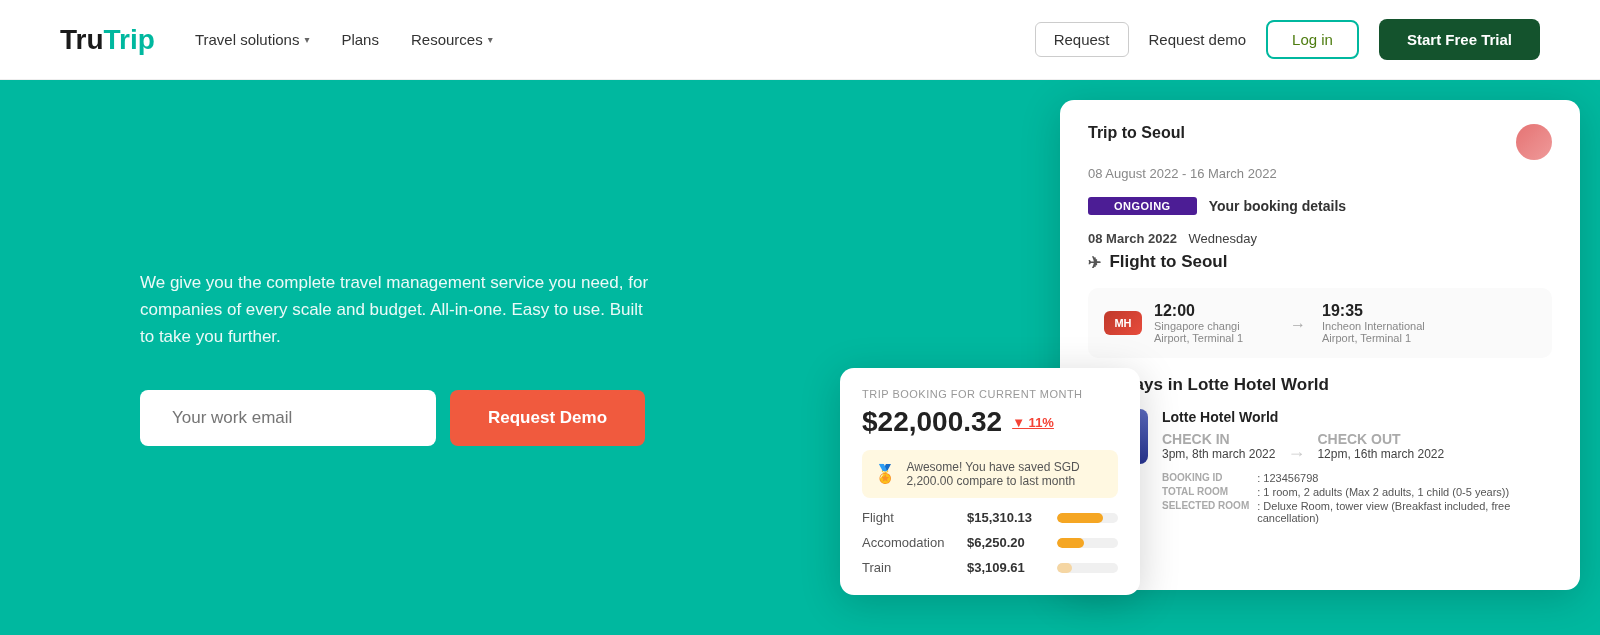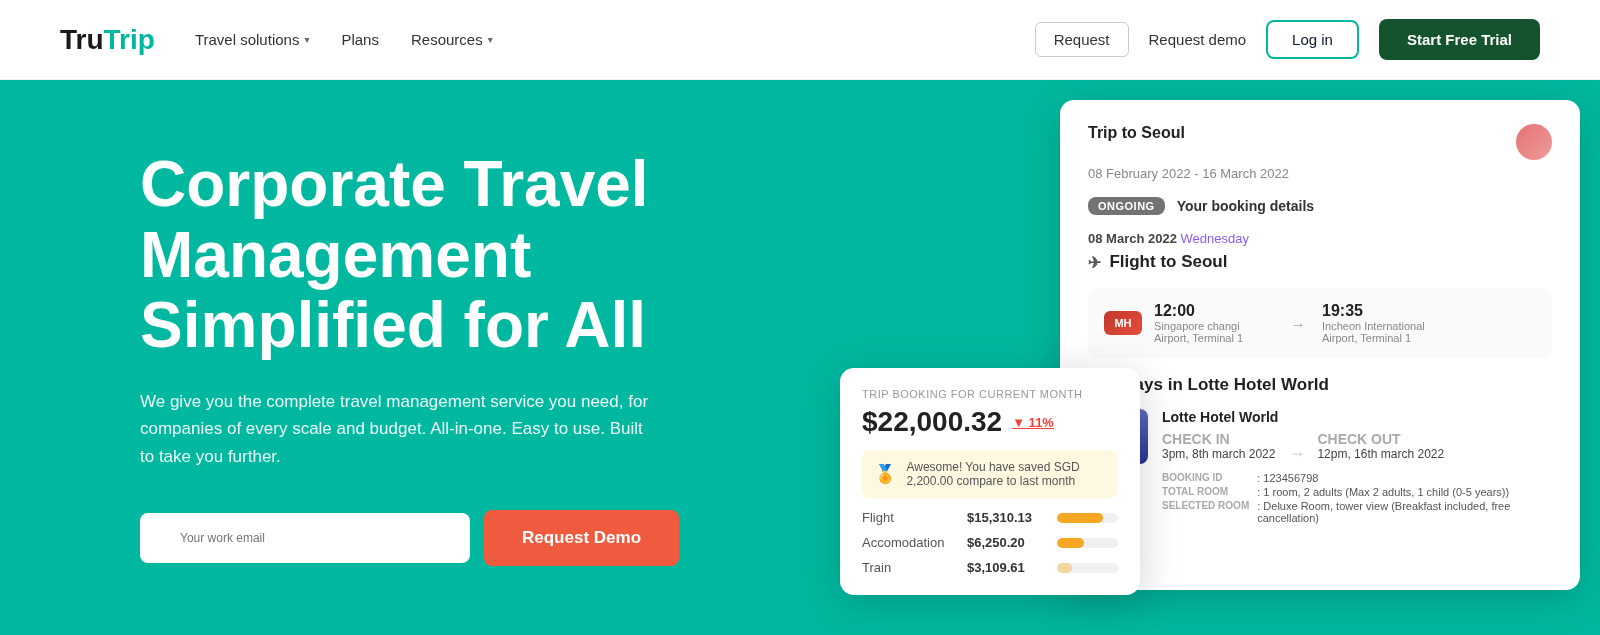--- a/index.html
+++ b/index.html
@@ -43,21 +43,21 @@
       background: #fff;
     }
     .request-demo-link {
       font-size: 15px;
       color: #333;
       text-decoration: none;
       cursor: pointer;
     }
     .login-btn {
       border: 2px solid #00b89f;
-      color: #0f172a;
+      color: #4d7c0f;
       background: #fff;
       border-radius: 8px;
       padding: 9px 24px;
       font-size: 15px;
       cursor: pointer;
       font-weight: 500;
     }
     .trial-btn {
       background: #14532d;
       color: #fff;
@@ -100,24 +100,24 @@
     }
     .hero-form {
       display: flex;
       gap: 14px;
       align-items: center;
     }
     .hero-email-input {
       background: #fff;
       border: none;
       border-radius: 8px;
-      padding: 18px 40px;
-      font-size: 12px;
+      padding: 18px 32px;
+      font-size: 17px;
       color: #999;
-      width: 330px;
+      width: 296px;
       outline: none;
     }
     .hero-cta-btn {
       background: #f05a3e;
       color: #fff;
       border: none;
       border-radius: 8px;
       padding: 18px 38px;
       font-size: 17px;
       font-weight: 700;
@@ -157,31 +157,31 @@
       margin-bottom: 6px;
     }
     .trip-title { font-size: 16px; font-weight: 700; color: #222; }
     .avatar-circle {
       width: 36px; height: 36px; border-radius: 50%;
       background: linear-gradient(135deg, #e57373, #ef9a9a);
     }
     .trip-dates { font-size: 13px; color: #888; margin-bottom: 16px; }
     .booking-header { display: flex; align-items: center; gap: 12px; margin-bottom: 16px; }
     .ongoing-badge {
-      background: #737373;
+      background: #4c1d95;
       color: #fff;
       font-size: 11px;
       font-weight: 700;
-      padding: 3px 10px;
-      border-radius: 8px;
+      padding: 3px 26px;
+      border-radius: 3px;
       letter-spacing: 0.5px;
     }
     .booking-details-label { font-size: 14px; font-weight: 600; color: #333; }
     .booking-section-date { font-size: 13px; color: #444; margin-bottom: 6px; }
-    .booking-section-date span { color: #8b5cf6; font-weight: 400; }
+    .booking-section-date span { color: #404040; margin-left: 8px; font-weight: 400; }
     .flight-section-title {
       font-size: 17px; font-weight: 700; color: #222;
       display: flex; align-items: center; gap: 8px;
       margin-bottom: 16px;
     }
     .flight-icon { font-size: 16px; color: #555; }
     .flight-row {
       display: flex; align-items: center; gap: 12px;
       background: #fafafa; border-radius: 10px; padding: 14px 16px;
       margin-bottom: 16px;
@@ -278,36 +278,35 @@
       <span>Request</span>
     </button>
     <a class="request-demo-link">Request demo</a>
     <button class="login-btn">Log in</button>
     <button class="trial-btn">Start Free Trial</button>
   </div>
 </nav>
 
 <section class="hero">
   <div class="hero-content">
-    <h1 class="hero-title">Corporate Travel Management Simplified for All</h1>
     <p class="hero-subtitle">We give you the complete travel management service you need, for companies of every scale and budget. All-in-one. Easy to use. Built to take you further.</p>
     <div class="hero-form">
       <input class="hero-email-input" type="email" placeholder="Your work email" style="">
       <button class="hero-cta-btn">Request Demo</button>
     </div>
   </div>
 
   <div class="hero-mockups">
 
     <div class="laptop-card">
       <div class="laptop-card-header">
         <span class="trip-title">Trip to Seoul</span>
         <div class="avatar-circle"></div>
       </div>
-      <div class="trip-dates">08 February 2022 - 16 March 2022</div>
+      <div class="trip-dates">08 August 2022 - 16 March 2022</div>
       <div class="booking-header">
         <span class="ongoing-badge">ONGOING</span>
         <span class="booking-details-label">Your booking details</span>
       </div>
       <div class="booking-section-date">
         <strong>08 March 2022</strong>
         <span>Wednesday</span>
       </div>
       <div class="flight-section-title">
         <span class="flight-icon">✈</span>

